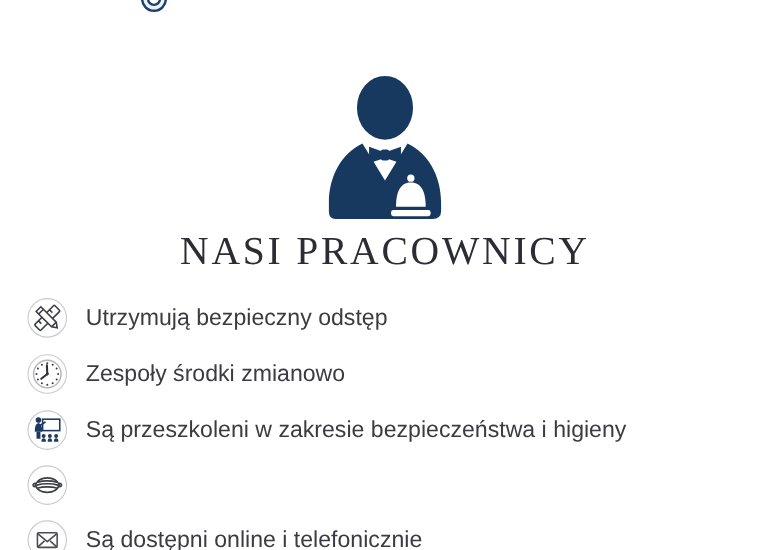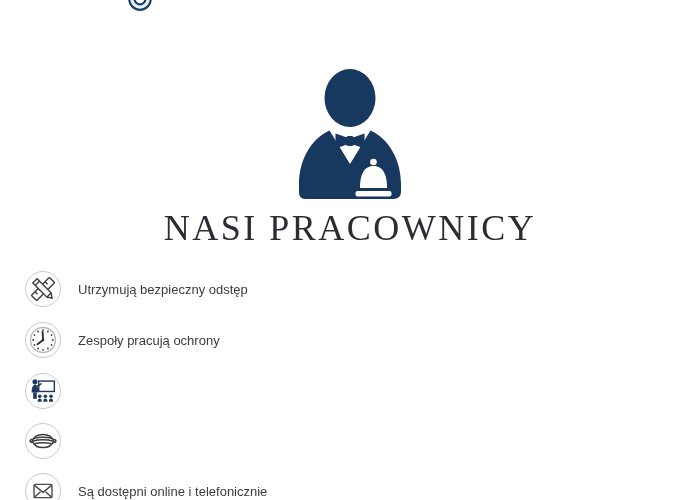--- a/index.html
+++ b/index.html
@@ -50,21 +50,21 @@
     border: 1.5px solid #c9cacc;
     border-radius: 50%;
     background: #fefefe;
     display: flex;
     align-items: center;
     justify-content: center;
     flex: 0 0 auto;
   }
   .feature-label {
     margin-left: 17px;
-    font-size: 13px;
+    font-size: 21px;
     color: #3b3b43;
     white-space: nowrap;
   }
 </style>
 </head>
 <body>
 
 <div class="partial-logo">
   <svg width="28" height="28" viewBox="0 0 28 28">
     <circle cx="14" cy="14" r="10.8" fill="#eaf0f6" stroke="#1d3f6b" stroke-width="2.2"></circle>
@@ -127,41 +127,42 @@
         <circle cx="9" cy="12.8" r="0.95"></circle>
           <circle cx="12.8" cy="9" r="0.95"></circle>
         <circle cx="18" cy="18" r="1.4"></circle>
       </g>
       <g stroke="#2f3136" stroke-width="2" stroke-linecap="round">
         <line x1="18" y1="18" x2="17.6" y2="9.6"></line>
         <line x1="18" y1="18" x2="12.2" y2="22.6"></line>
       </g>
     </svg>
   </span>
-  <span class="feature-label">Zespoły pracują ochrony</span>
+  <span class="feature-label">Zespoły środki zmianowo</span>
 </div>
 
 <div class="feature-row row-3">
   <span class="icon-circle">
     <svg width="36" height="36" viewBox="0 0 36 36">
       <rect x="13.5" y="7.5" width="16.5" height="11" fill="#ffffff" stroke="#1d3a5e" stroke-width="1.5"></rect>
       <g fill="#1d3a5e">
         <circle cx="9.5" cy="8.3" r="2.7"></circle>
         <path d="M9.5,11.2 C6.8,12 6,15 6,18.5 L6,19.5 L13,19.5 L13,18.5 C13,15 12.2,12 9.5,11.2 Z"></path>
         <rect x="7.6" y="19.5" width="3.8" height="6.8"></rect>
         <circle cx="14.5" cy="23.6" r="1.9"></circle>
         <path d="M12.3,29.3 C12.3,26.9 13.1,25.9 14.5,25.9 C15.9,25.9 16.7,26.9 16.7,29.3 Z"></path>
         <circle cx="20.5" cy="23.6" r="1.9"></circle>
         <path d="M18.3,29.3 C18.3,26.9 19.1,25.9 20.5,25.9 C21.9,25.9 22.7,26.9 22.7,29.3 Z"></path>
         <circle cx="26.5" cy="23.6" r="1.9"></circle>
         <path d="M24.3,29.3 C24.3,26.9 25.1,25.9 26.5,25.9 C27.9,25.9 28.7,26.9 28.7,29.3 Z"></path>
       </g>
       <line x1="11.5" y1="13.2" x2="15.8" y2="10.4" stroke="#1d3a5e" stroke-width="1.6" stroke-linecap="round"></line>
     </svg>
   </span>
+  <span class="feature-label">Są przeszkoleni w zakresie bezpieczeństwa i higieny</span>
 </div>
 
 <div class="feature-row row-4">
   <span class="icon-circle">
     <svg width="36" height="36" viewBox="0 0 36 36">
       <g stroke="#3c3e44" stroke-width="1.6" fill="none" stroke-linecap="round">
         <path d="M6.5,18 C8.5,12.8 13,11 18,11 C23,11 27.5,12.8 29.5,18 C27.5,23.2 23,25 18,25 C13,25 8.5,23.2 6.5,18 Z"></path>
         <path d="M9,15.2 C13.5,13.6 22.5,13.6 27,15.2"></path>
         <path d="M8,18 C13,16.3 23,16.3 28,18"></path>
         <path d="M9,20.8 C13.5,19.4 22.5,19.4 27,20.8"></path>

